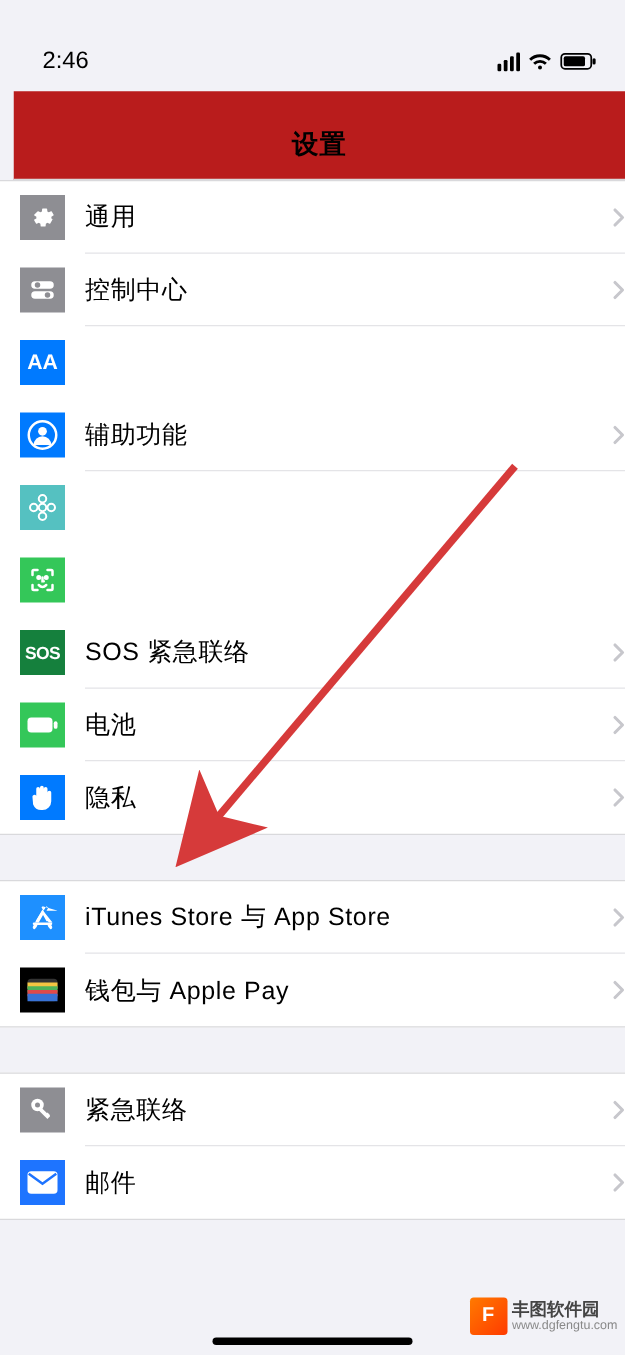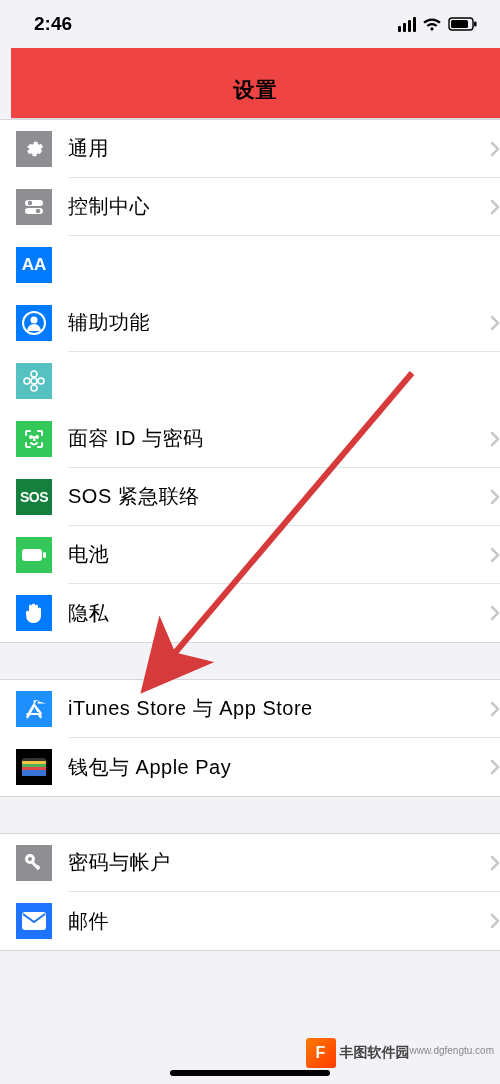--- a/index.html
+++ b/index.html
@@ -11,36 +11,37 @@
     position: relative;
     overflow: hidden;
   }
   .status-bar {
     height: 48px;
     display: flex;
     align-items: center;
     justify-content: space-between;
     padding: 0 22px 0 34px;
     font-size: 19px;
-    font-weight: 700;
+    font-weight: 400;
+    margin-top: 25px;
   }
   .status-right { display: flex; align-items: center; gap: 6px; }
   .bars { display: inline-flex; align-items: flex-end; gap: 2px; }
   .bars span { width: 3px; background: #000; display: inline-block; border-radius: 1px; }
   .bars span:nth-child(1){height:6px}
   .bars span:nth-child(2){height:9px}
   .bars span:nth-child(3){height:12px}
   .bars span:nth-child(4){height:15px}
   .wifi svg, .battery svg { display:block; }
   .header {
     text-align: center;
     font-size: 21px;
     font-weight: 600;
     padding: 28px 0 14px;
-    background: #ef4444;
+    background: #b91c1c;
     border-bottom: 1px solid #d9d9dc;
     letter-spacing: 1px;
     margin-left: 11px;
   }
   .group { background: #fff; border-top: 1px solid #d9d9dc; border-bottom: 1px solid #d9d9dc; }
   .group + .group { margin-top: 36px; }
   .row {
     display: flex;
     align-items: center;
     min-height: 58px;
@@ -80,21 +81,21 @@
     display: flex; align-items: center;
     font-size: 13px; color: #555;
   }
   .watermark .w-icon {
     width: 30px; height: 30px;
     background: linear-gradient(135deg,#ff7a00,#ff3b00);
     border-radius: 3px; margin-right: 4px;
     display:flex;align-items:center;justify-content:center;
     color:#fff;font-weight:700;font-size:16px;
   }
-  .watermark .w-text { display:flex; line-height:1.1; }
+  .watermark .w-text { display:flex; flex-direction:column; line-height:1.1; }
   .watermark .w-text .t1 { font-size:14px; color:#444; font-weight:600;}
   .watermark .w-text .t2 { font-size:10px; color:#888; }
 </style>
 </head>
 <body>
 
 <div class="status-bar">
   <span>2:46</span>
   <span class="status-right">
     <span class="bars">
@@ -190,28 +191,20 @@
       </div>
       <div class="row">
         <div class="icon-box" style="background:#34c759">
           <svg width="24" height="24" viewBox="0 0 24 24" fill="none" stroke="#fff" stroke-width="2" stroke-linecap="round">
             <path d="M4 8V5a1 1 0 011-1h3M20 8V5a1 1 0 00-1-1h-3M4 16v3a1 1 0 001 1h3M20 16v3a1 1 0 01-1 1h-3"></path>
             <circle cx="9" cy="10" r="1" fill="#fff"></circle>
             <circle cx="15" cy="10" r="1" fill="#fff"></circle>
             <path d="M12 10v3h1M9 16c1 1 2 1.5 3 1.5s2-.5 3-1.5"></path>
           </svg>
         </div>
-        <div class="row-body">
-          <span class="row-label">面容 ID 与密码</span>
-          <span class="chevron">
-            <svg width="10" height="16" viewBox="0 0 10 16">
-              <path d="M2 2l6 6-6 6" fill="none" stroke="#c7c7cc" stroke-width="2.5" stroke-linecap="round" stroke-linejoin="round"></path>
-            </svg>
-          </span>
-        </div>
       </div>
       <div class="row">
         <div class="icon-box" style="background:#15803d">
           <span style="font-size:14px;font-weight:800;letter-spacing:-0.5px;">SOS</span>
         </div>
         <div class="row-body">
           <span class="row-label">SOS 紧急联络</span>
           <span class="chevron">
             <svg width="10" height="16" viewBox="0 0 10 16">
               <path d="M2 2l6 6-6 6" fill="none" stroke="#c7c7cc" stroke-width="2.5" stroke-linecap="round" stroke-linejoin="round"></path>
@@ -292,21 +285,21 @@
       <div class="row">
         <div class="icon-box" style="background:#8e8e93">
           <svg width="22" height="22" viewBox="0 0 22 22" fill="#fff">
             <circle cx="7" cy="7" r="5"></circle>
             <circle cx="7" cy="7" r="2" fill="#8e8e93"></circle>
             <rect x="10" y="9" width="10" height="3" transform="rotate(45 10 9)"></rect>
             <rect x="15" y="13" width="3" height="3" transform="rotate(45 15 13)"></rect>
           </svg>
         </div>
         <div class="row-body">
-          <span class="row-label">密码与帐户</span>
+          <span class="row-label">紧急联络</span>
           <span class="chevron">
             <svg width="10" height="16" viewBox="0 0 10 16">
               <path d="M2 2l6 6-6 6" fill="none" stroke="#c7c7cc" stroke-width="2.5" stroke-linecap="round" stroke-linejoin="round"></path>
             </svg>
           </span>
         </div>
       </div>
       <div class="row">
         <div class="icon-box" style="background:#1e74ff">
           <svg width="26" height="20" viewBox="0 0 26 20">

